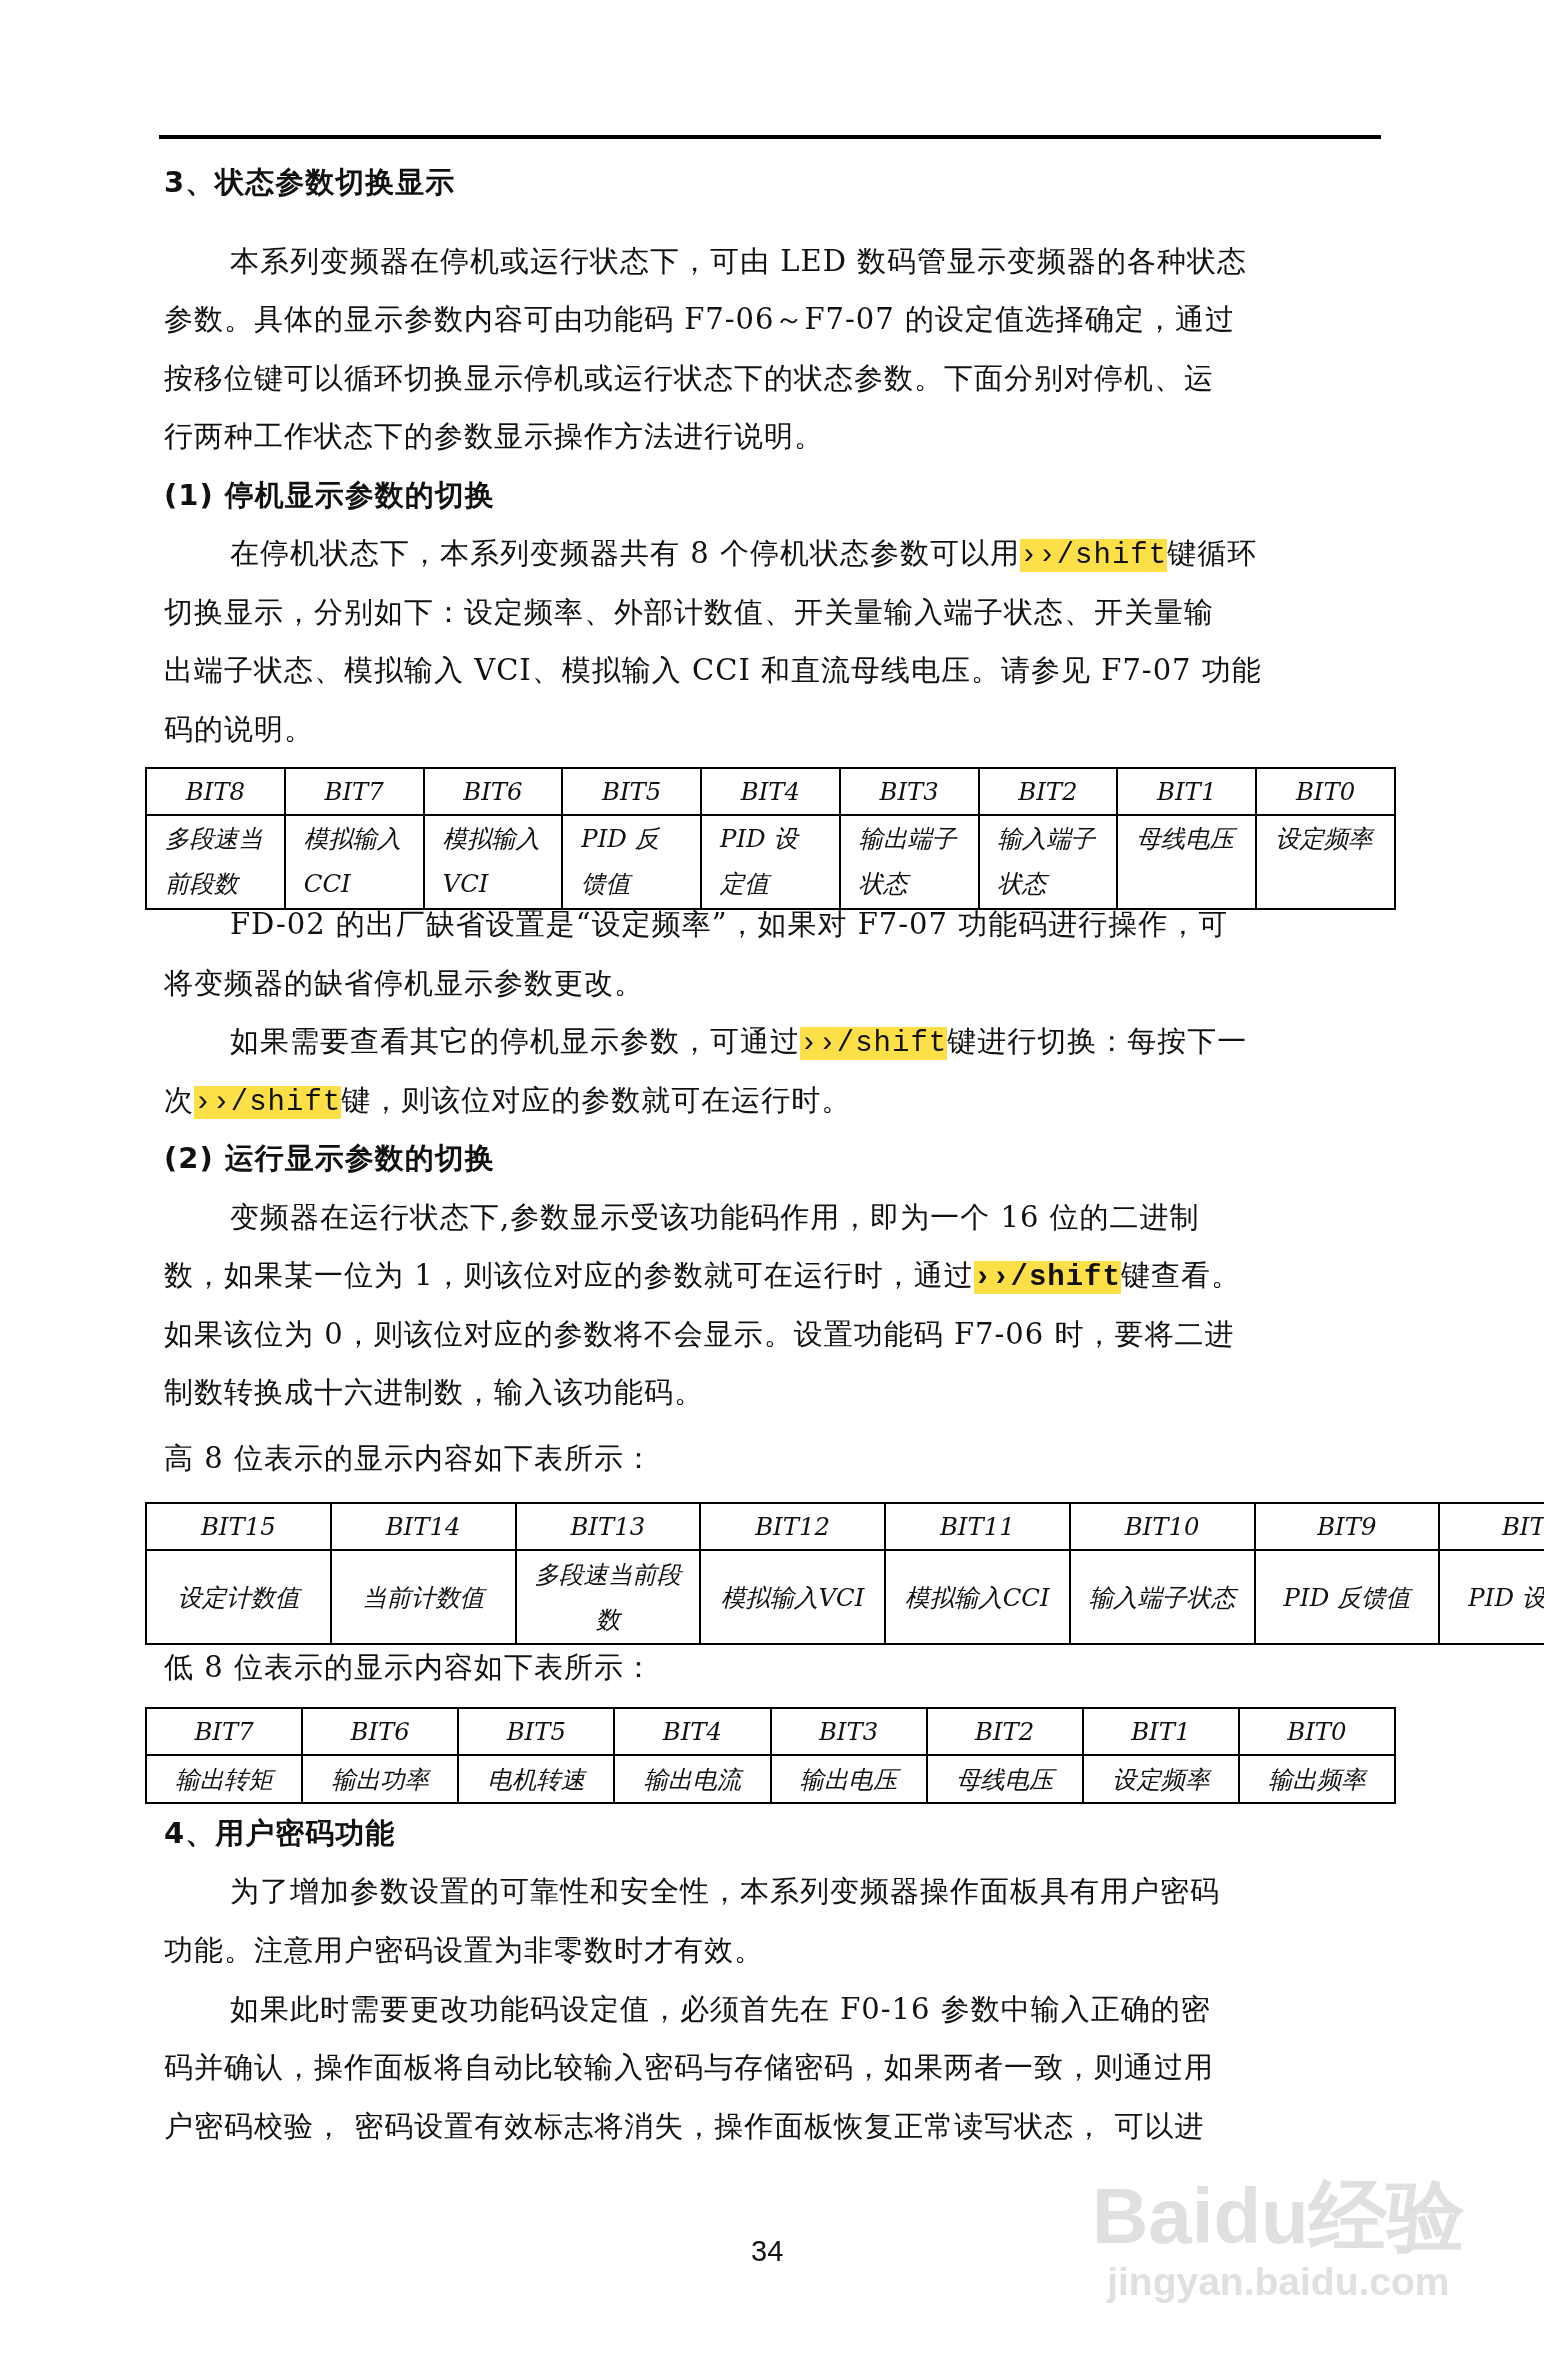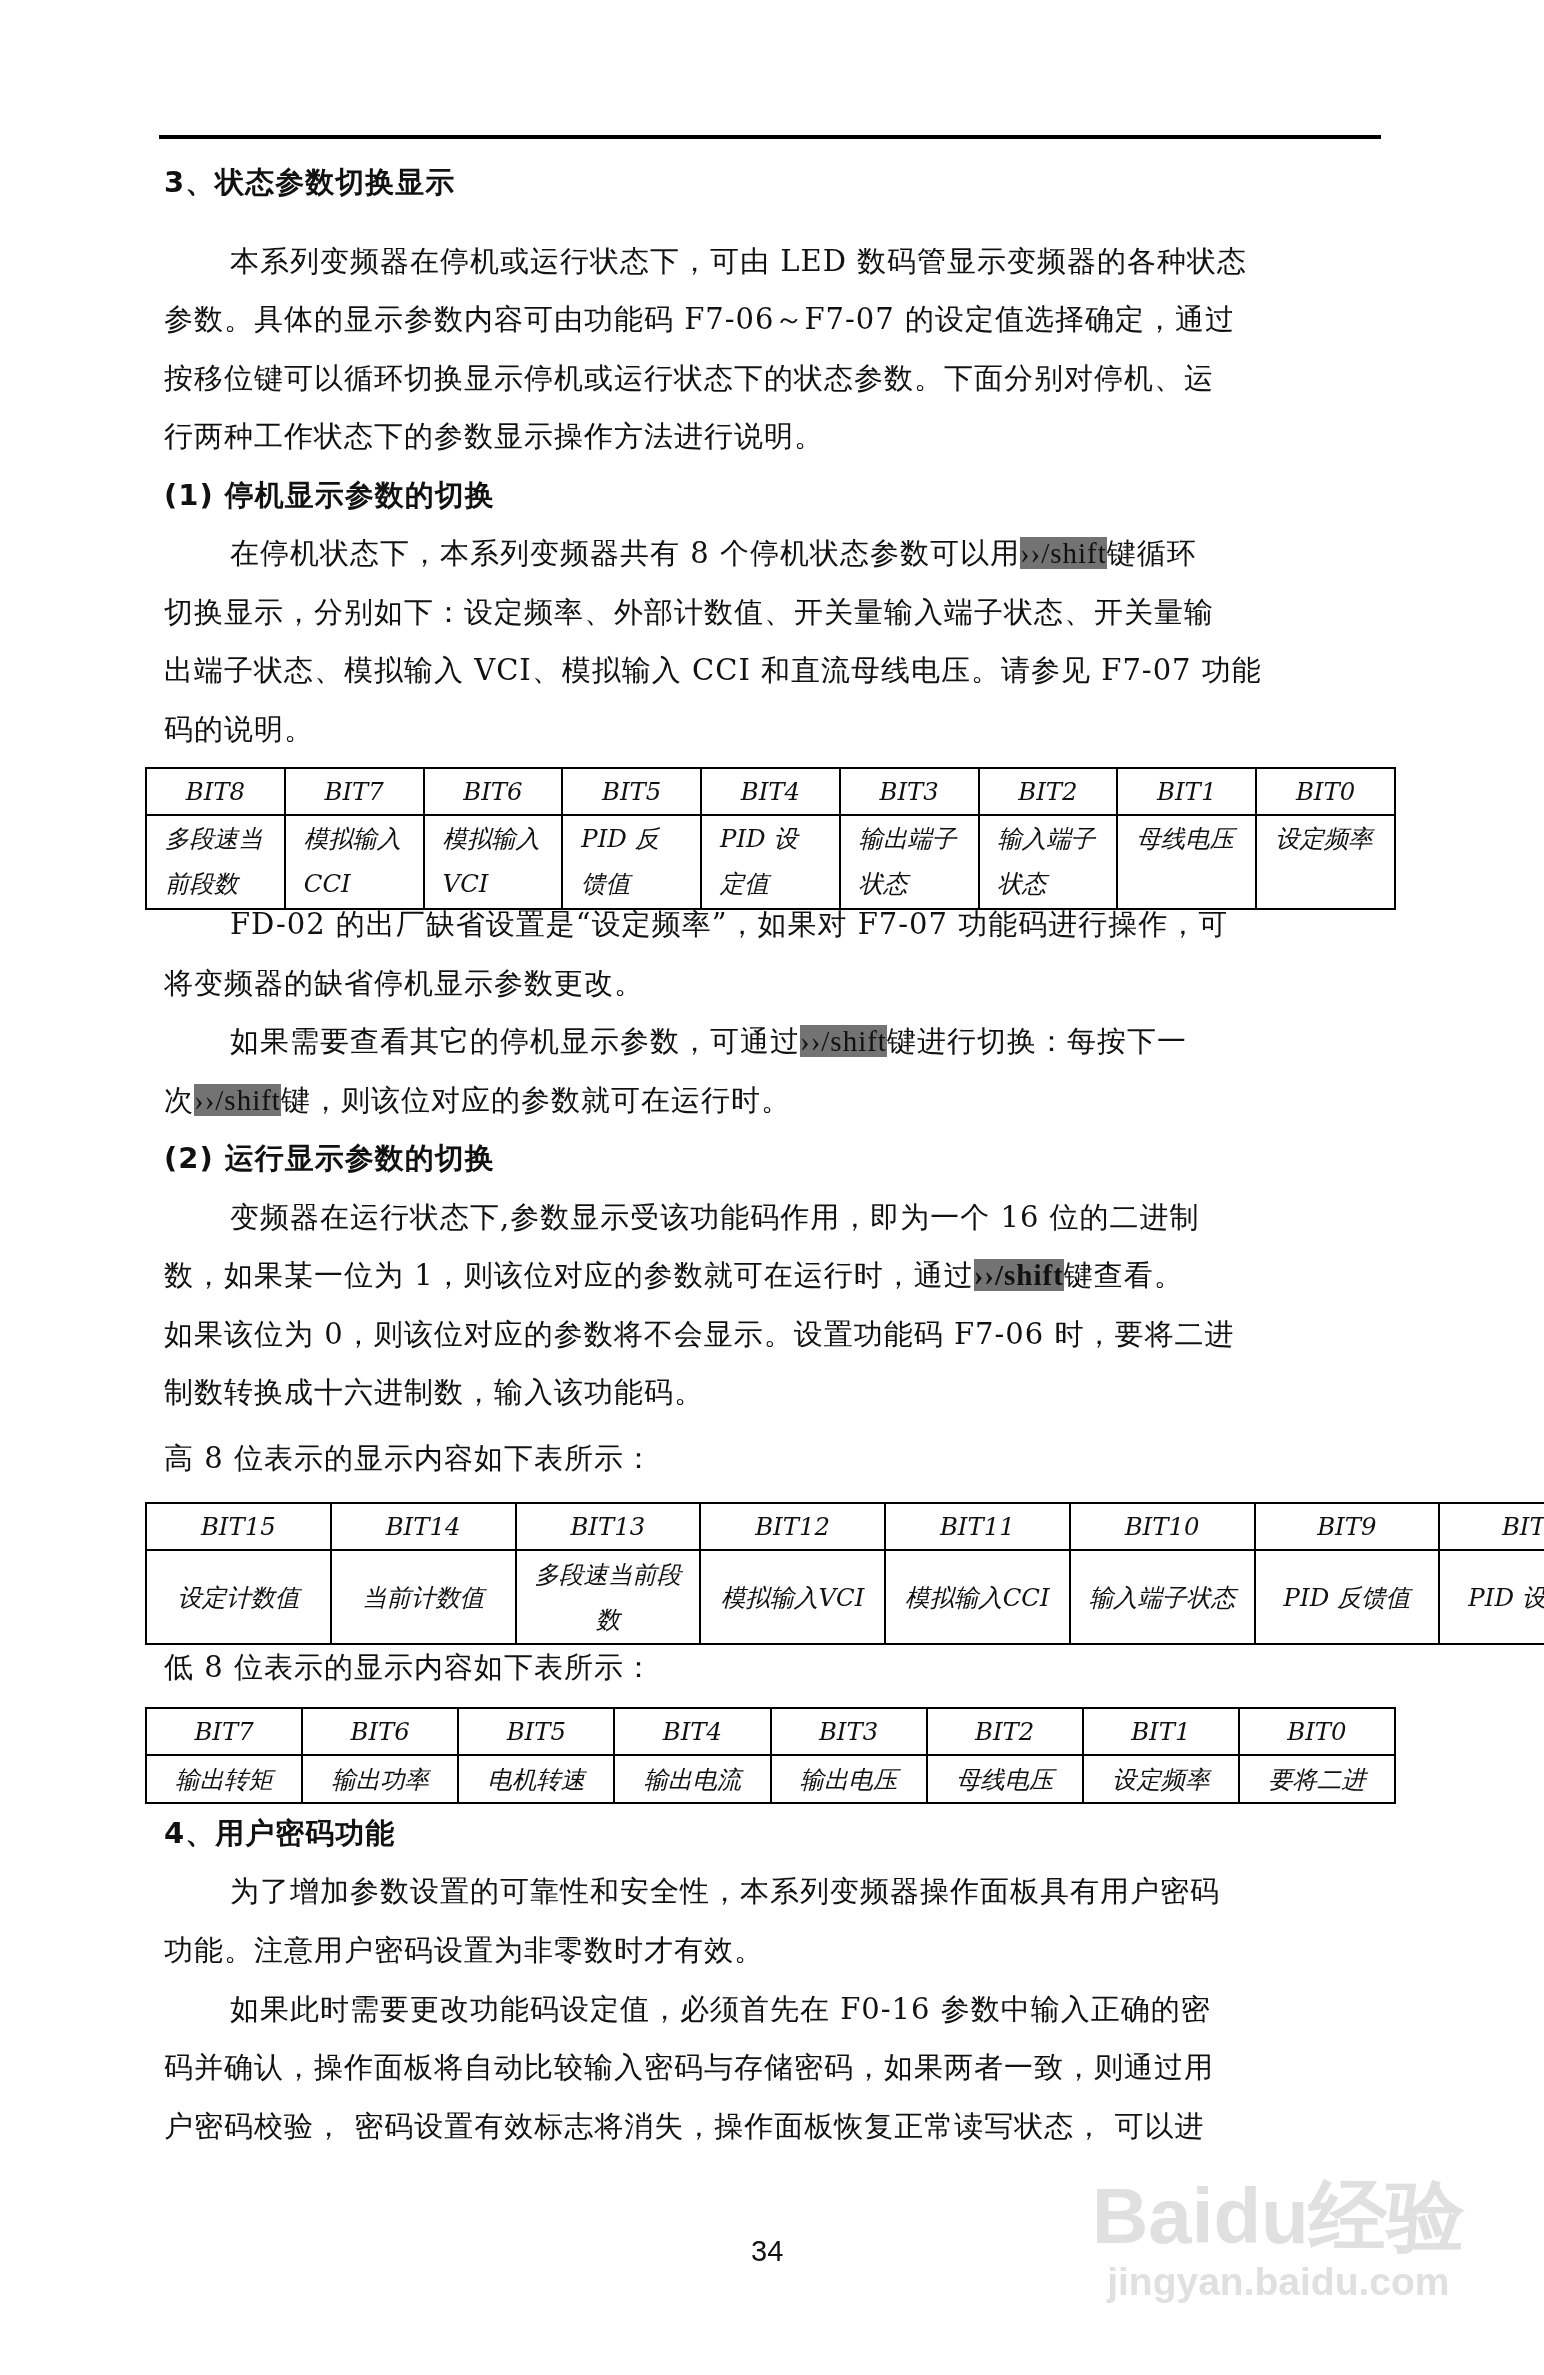--- a/index.html
+++ b/index.html
@@ -1,21 +1,21 @@
 <!DOCTYPE html>
 <html><head>
 <meta charset="utf-8">
 <style>
   html,body{margin:0;padding:0;background:#fff;}
   body{width:1545px;height:2376px;position:relative;overflow:hidden;font-family:"DejaVu Serif","Liberation Serif",serif;color:#111;}
   .rule{position:absolute;left:159px;top:135px;width:1222px;height:3.9px;background:#000;}
   .line{position:absolute;left:164px;font-size:29px;line-height:39px;white-space:nowrap;letter-spacing:1px;}
   .indent{left:230px;}
   .h{font-weight:bold;font-family:"DejaVu Sans","Liberation Sans",sans-serif;font-size:29px;}
-  .key{background:#737373;font-family:Liberation Serif, serif;}
+  .key{background:#fde047;font-family:Liberation Mono, monospace;}
   table{position:absolute;border-collapse:collapse;table-layout:fixed;font-size:24.4px;}
   td{border:2px solid #000;text-align:center;vertical-align:middle;padding:0 18px;line-height:45px;word-break:break-all;font-style:italic;}
   .t1{left:145px;top:767px;width:1251px;}
   .t2{left:145px;top:1502px;width:1480px;}
   .t3{left:145px;top:1707px;width:1251px;}
   .t1 td.c{text-align:left;vertical-align:top;}
   .pageno{position:absolute;left:751px;top:2235px;font-size:29px;font-family:"Liberation Sans",sans-serif;}
   .wm{position:absolute;left:1092px;top:2165px;color:#e0e0e0;font-family:"Liberation Sans",sans-serif;}
   .wm .big{font-size:78px;font-weight:bold;}
   .wm .small{font-size:39px;font-weight:bold;display:block;margin-top:-9.8px;text-align:center;}
@@ -116,21 +116,21 @@
     <td>BIT0</td>
   </tr>
   <tr style="height:48px">
     <td>输出转矩</td>
     <td>输出功率</td>
     <td>电机转速</td>
     <td>输出电流</td>
     <td>输出电压</td>
     <td>母线电压</td>
     <td>设定频率</td>
-    <td>要将二进</td>
+    <td>输出频率</td>
   </tr>
 </tbody>
   </table>
 
 <div class="line h" style="top:1814px">4、用户密码功能</div>
 <div class="line indent" style="top:1872px">为了增加参数设置的可靠性和安全性，本系列变频器操作面板具有用户密码</div>
 <div class="line" style="top:1931px">功能。注意用户密码设置为非零数时才有效。</div>
 <div class="line indent" style="top:1990px">如果此时需要更改功能码设定值，必须首先在 F0-16 参数中输入正确的密</div>
 <div class="line" style="top:2048px">码并确认，操作面板将自动比较输入密码与存储密码，如果两者一致，则通过用</div>
 <div class="line" style="top:2107px">户密码校验， 密码设置有效标志将消失，操作面板恢复正常读写状态， 可以进</div>

